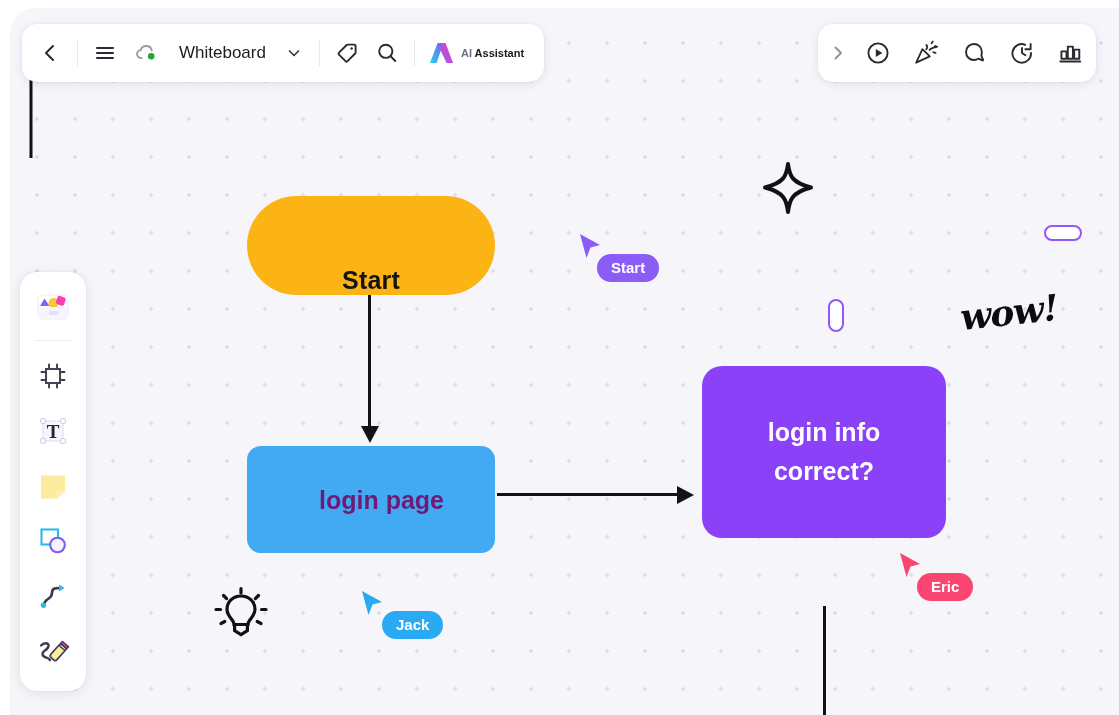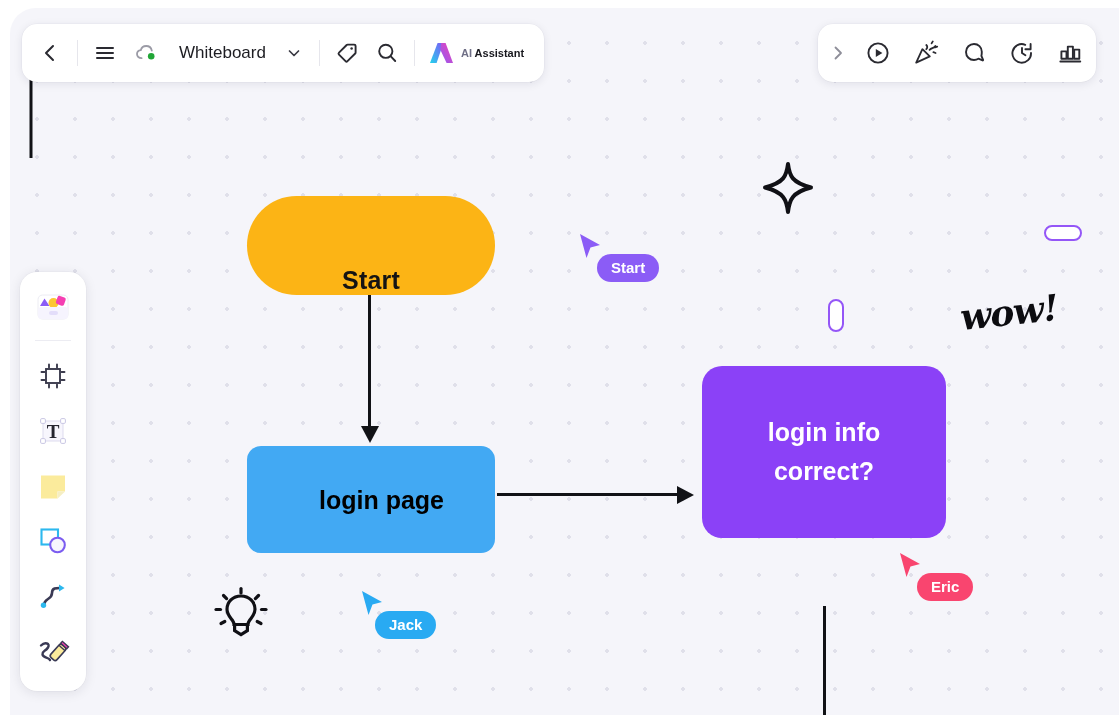--- a/index.html
+++ b/index.html
@@ -52,21 +52,21 @@
     color: #141414;
     font-size: 25px;
     letter-spacing: .2px;
     align-items: flex-end;
   }
   #node-login-page {
     left: 237px; top: 438px;
     width: 248px; height: 107px;
     background: #42a9f3;
     border-radius: 14px;
-    color: #000000;
+    color: #701a75;
     font-size: 25px;
     font-weight: 600;
     padding-left: 21px;
   }
   #node-decision {
     left: 692px; top: 358px;
     width: 244px; height: 172px;
     background: #8b41f7;
     border-radius: 20px;
     color: #ffffff;
@@ -147,21 +147,21 @@
     color: #ffffff;
     font-size: 15px;
     font-weight: 600;
     padding: 6px 14px 7px;
     white-space: nowrap;
     line-height: 1;
   }
   #cursor-eric { left: 568px; top: 224px; }
   #cursor-eric .cursor-label { left: 19px; top: 22px; background: #8b5cf6; }
   #cursor-jack { left: 350px; top: 581px; }
-  #cursor-jack .cursor-label { left: 15px; top: 22px; background: #29aaf2; }
+  #cursor-jack .cursor-label { left: 22px; top: 22px; background: #29aaf2; }
   #cursor-anna { left: 888px; top: 543px; }
   #cursor-anna .cursor-label { left: 19px; top: 22px; background: #f9456f; }
 
   
   #toolbar-main {
     position: absolute;
     left: 22px; top: 24px;
     height: 58px;
     display: flex;
     align-items: center;

